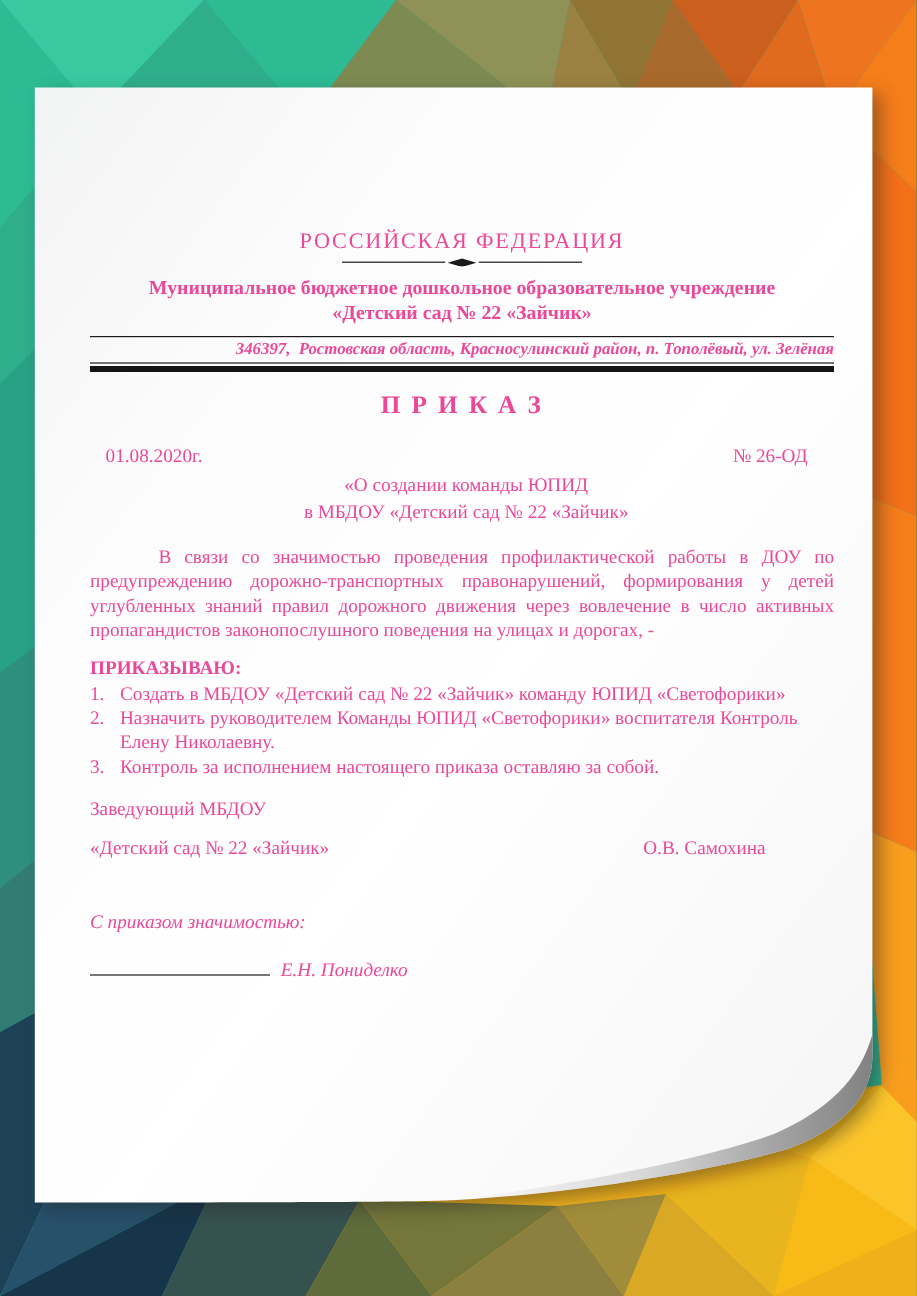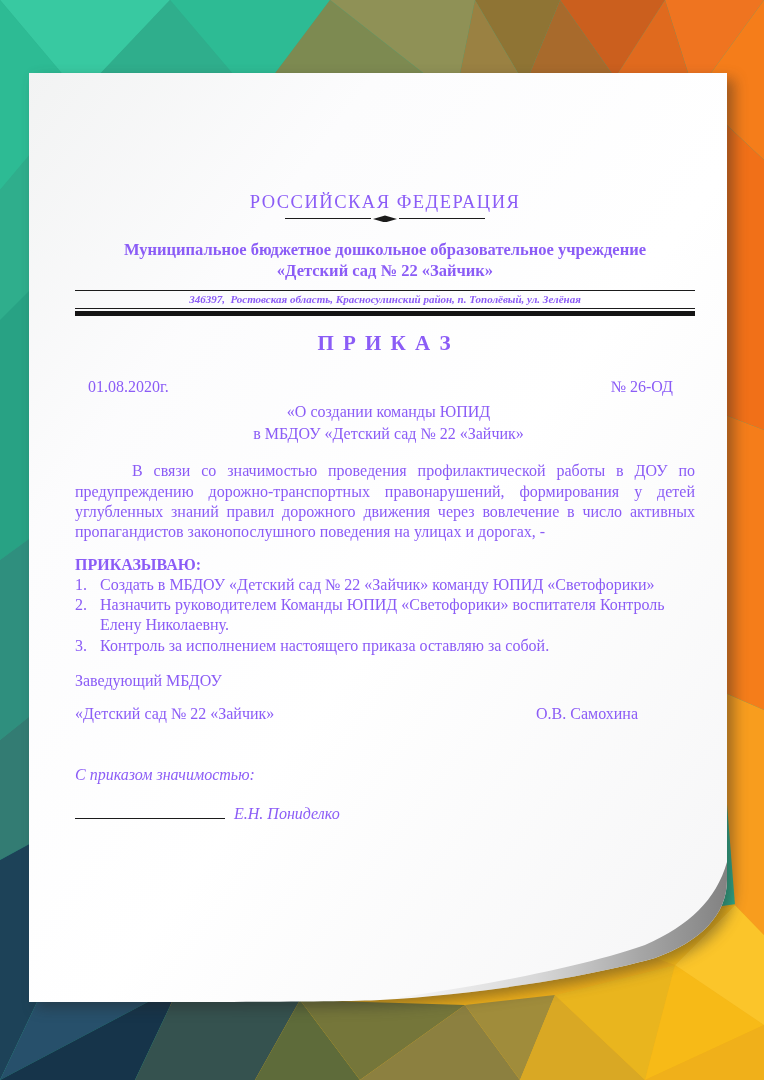--- a/index.html
+++ b/index.html
@@ -4,34 +4,34 @@
 <style>
   html,body { margin:0; padding:0; background:#222; }
   body { width:764px; height:1080px; overflow:hidden; }
   .stage { position:relative; width:764px; height:1080px;
            font-family:"Liberation Serif","DejaVu Serif",serif; }
   svg.bg, svg.paper-layer { position:absolute; left:0; top:0; width:764px; height:1080px; }
   svg.paper-layer { filter: drop-shadow(7px 6px 7px rgba(35,35,35,0.42)); }
 
   .doc { position:absolute; left:29px; top:73px; width:698px; height:929px;
          box-sizing:border-box; padding:118px 32px 0 46px;
-         color:#8b5cf6; font-size:16px; line-height:1.27; }
+         color:#ec4899; font-size:16px; line-height:1.27; }
 
   .fed-title { text-align:center; font-size:18.5px; letter-spacing:1.5px; }
   .fed-underline { display:flex; align-items:center; justify-content:center; margin-top:1px; }
   .fed-underline .seg { width:86px; border-top:1.6px solid #1b1b1b; }
   .fed-underline .diamond { width:24px; height:7px; background:#1b1b1b; margin:0 2px;
       clip-path:polygon(0 50%,50% 0,100% 50%,50% 100%); }
 
   .org { text-align:center; font-weight:bold; font-size:16.5px; line-height:1.25; }
-  .org1 { margin-top:18px; }
+  .org1 { margin-top:8px; }
 
   .addr-block { margin-top:8px; }
   .rule-thin { border-top:1.5px solid #1b1b1b; }
-  .addr-text { text-align:center; font-weight:bold; font-style:italic; font-size:11px;
+  .addr-text { text-align:right; font-weight:bold; font-style:italic; font-size:14px;
                padding:2px 0 1px; white-space:pre-wrap; }
   .rule-thick { height:5px; background:#141414; margin-top:2px; }
 
   .prikaz-heading { text-align:center; font-weight:bold; font-size:21px;
                     letter-spacing:2px; margin-top:14px; }
 
   .date-row { display:flex; justify-content:space-between; margin-top:21px;
               padding:0 22px 0 13px; }
 
   .subject { margin-top:2px; line-height:1.27; padding-left:7px;text-align:center; }

